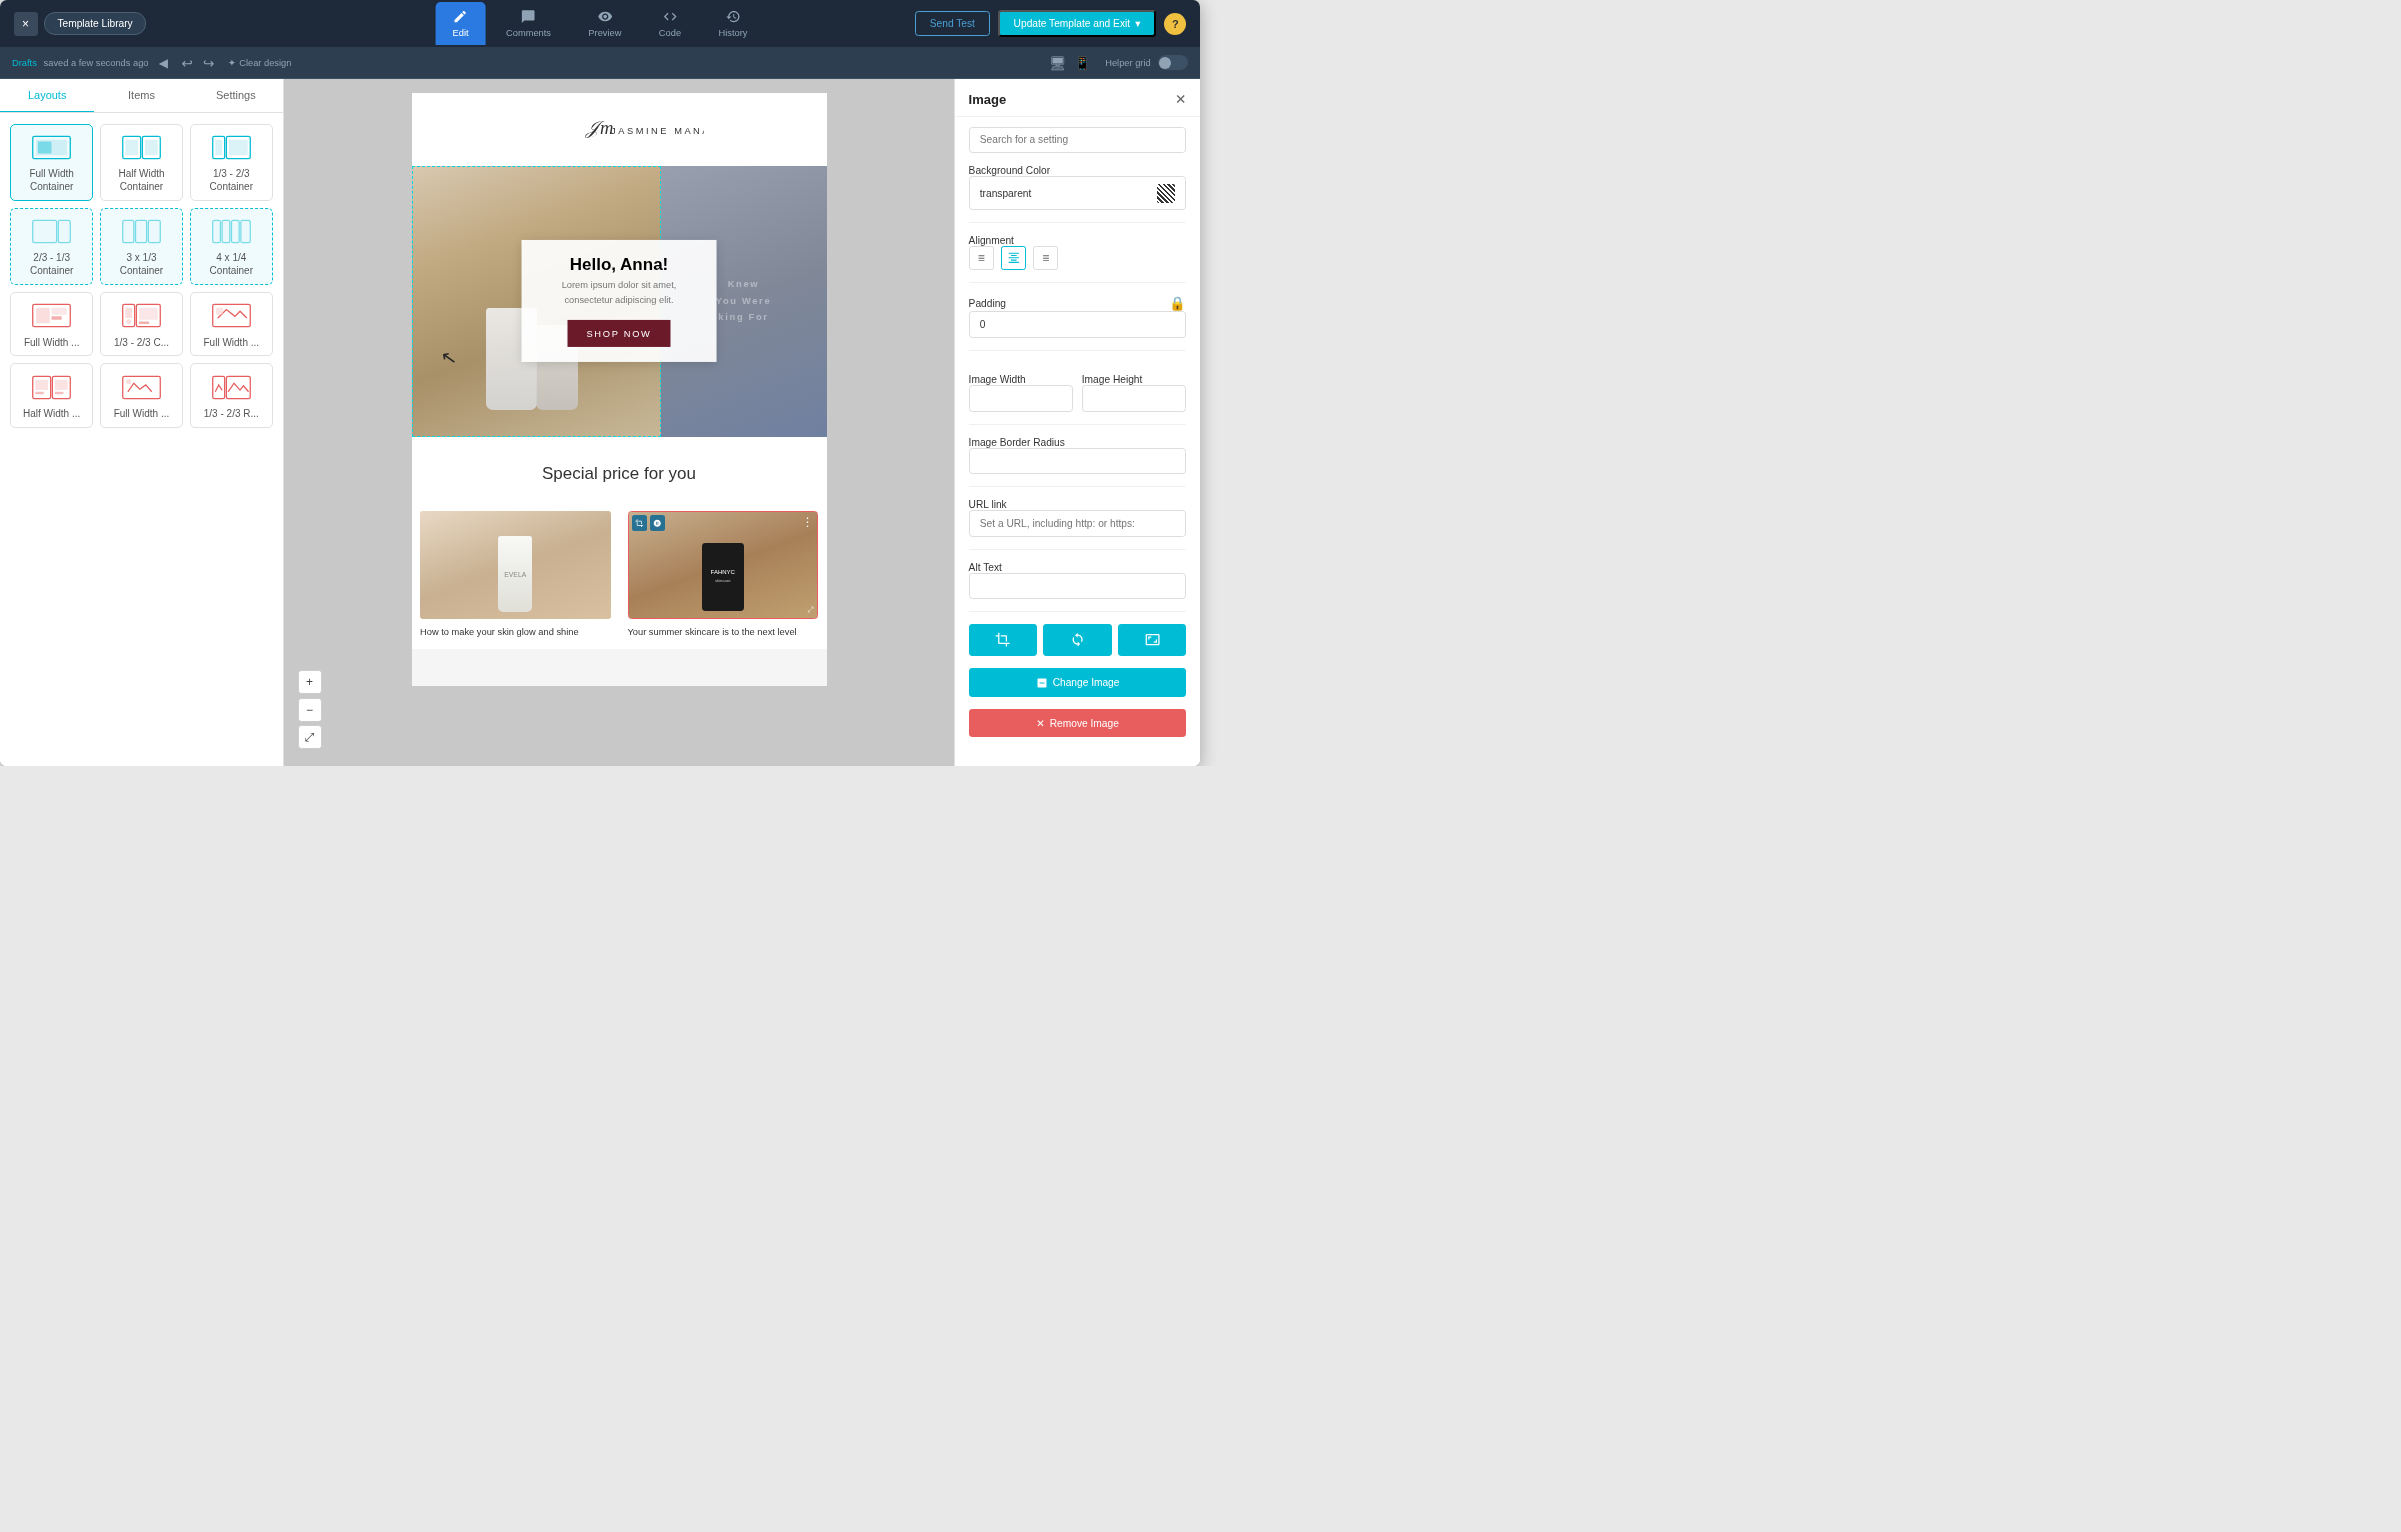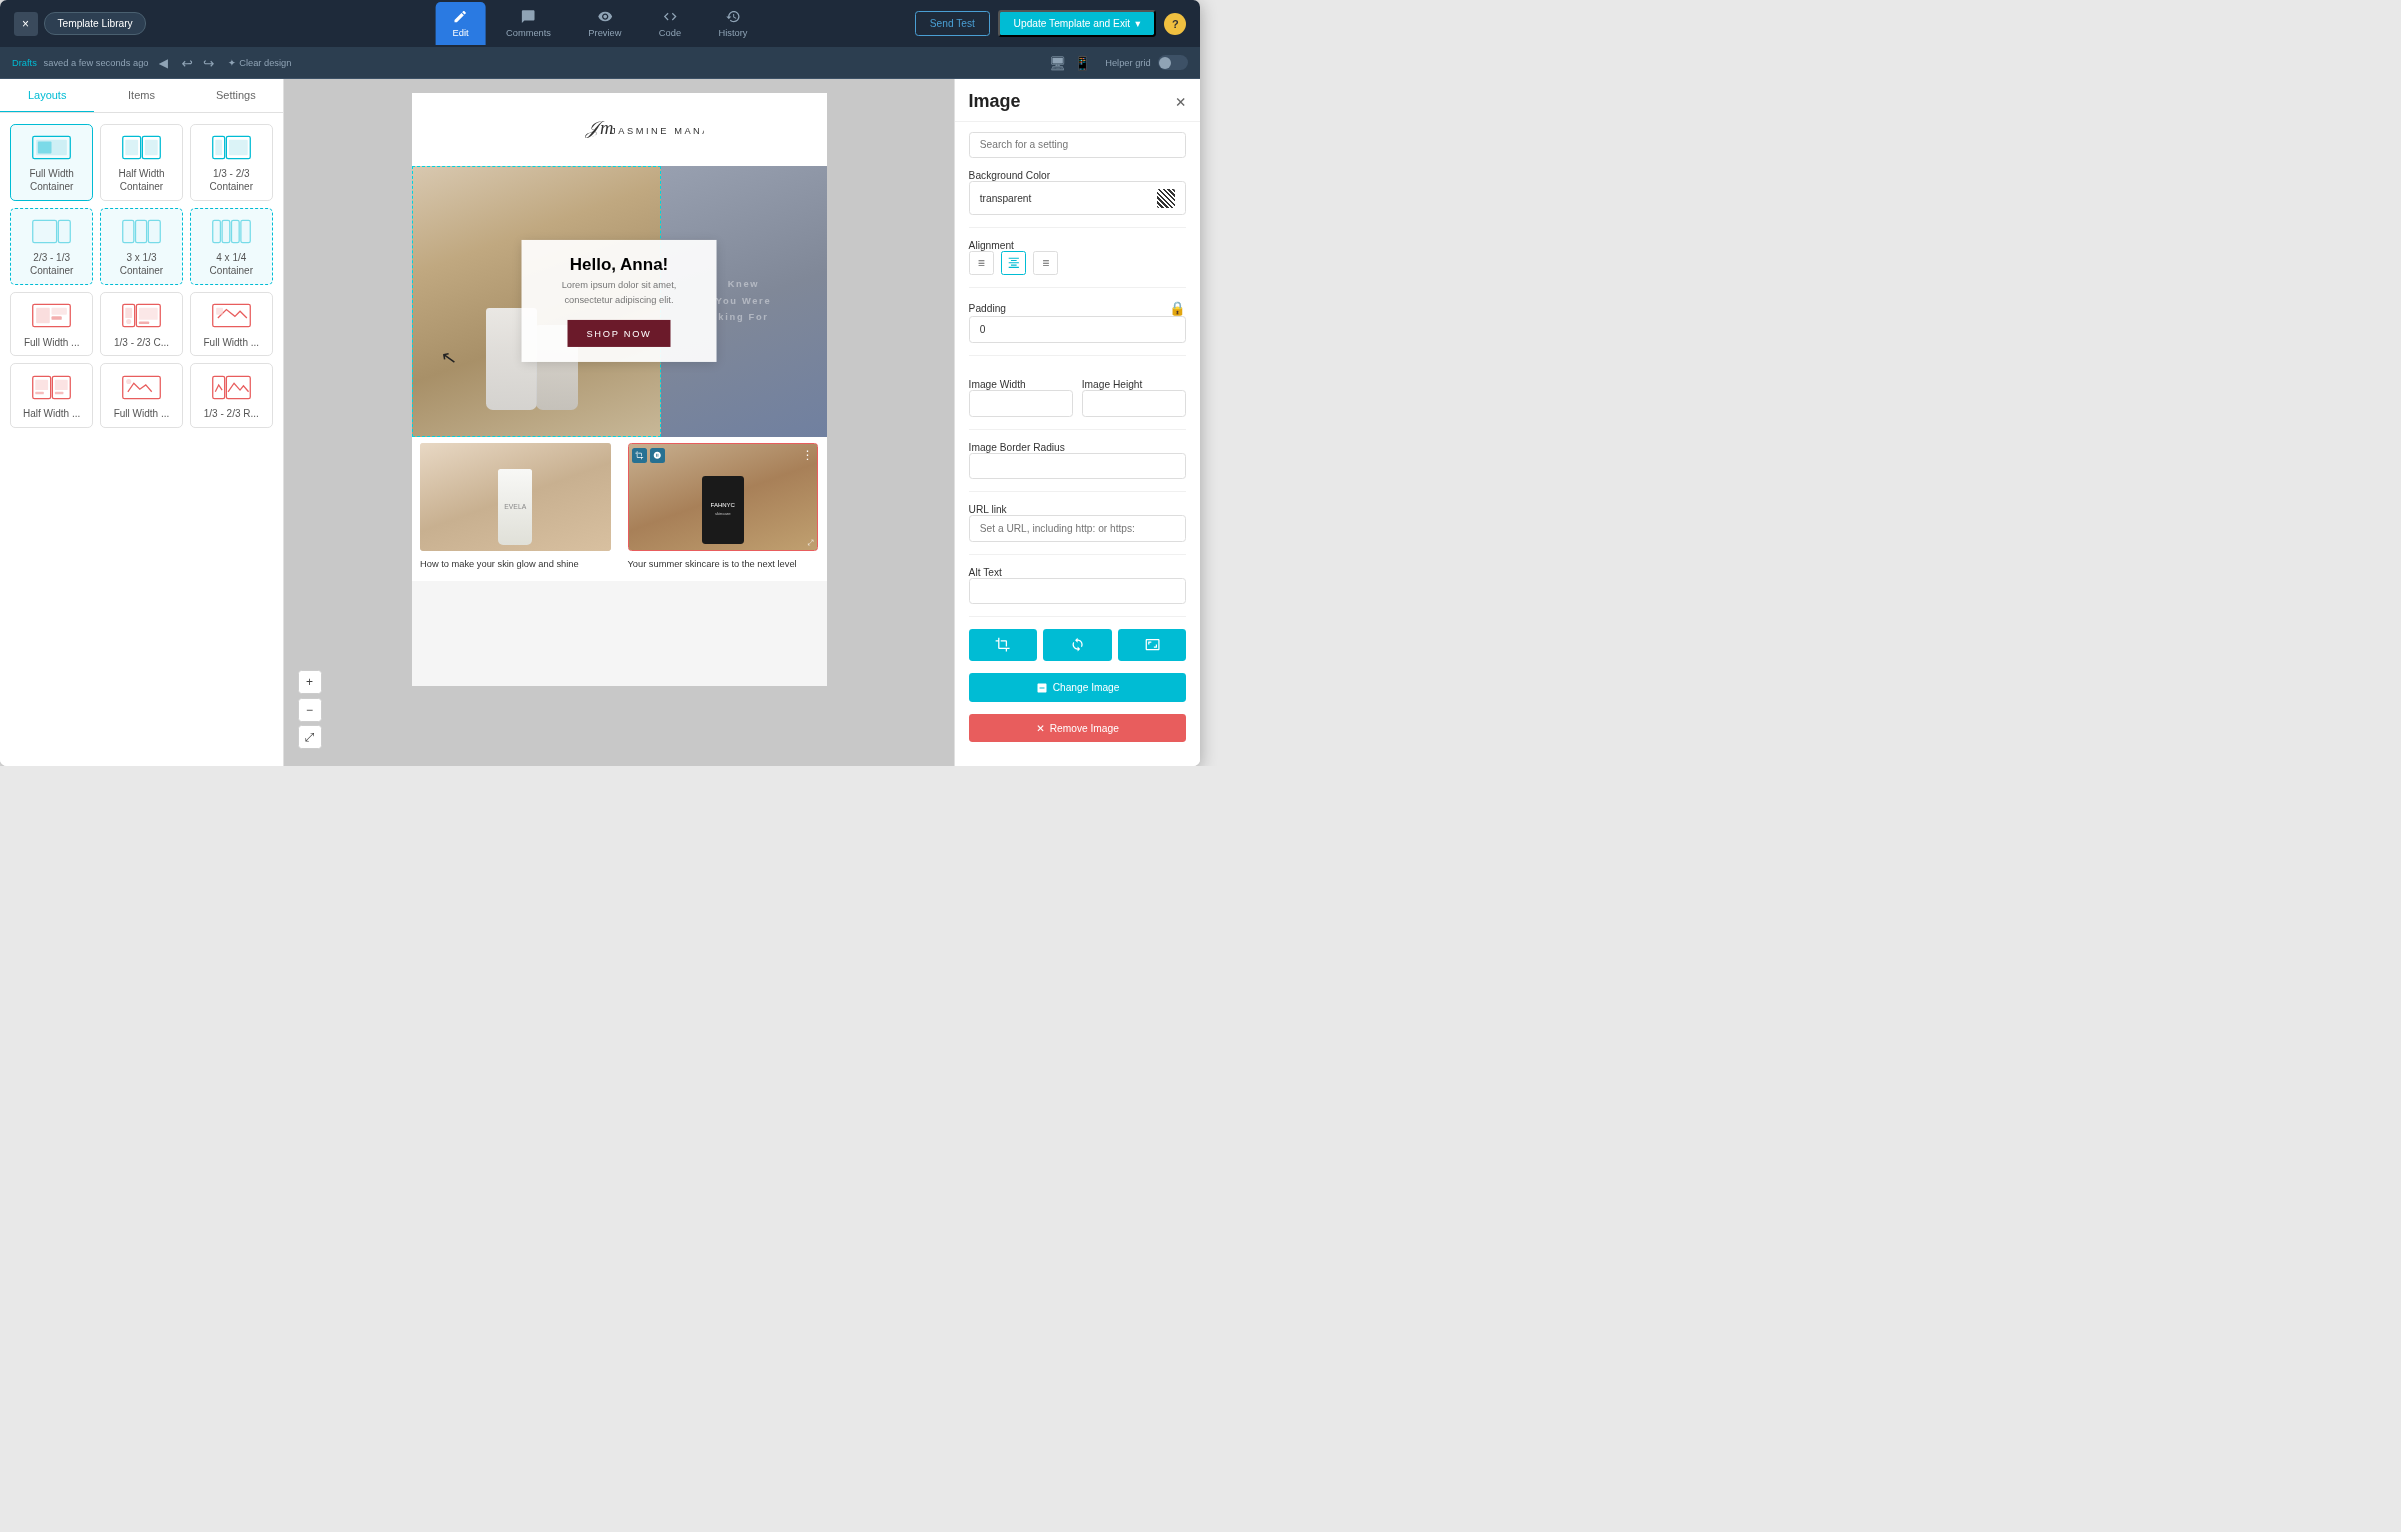--- a/index.html
+++ b/index.html
@@ -63,21 +63,21 @@
     .email-canvas { width: 415px; background: #f5f5f5; min-height: 593px; }
     .email-header { background: #fff; padding: 17px; text-align: center; }
     .email-logo { font-family: 'Georgia', serif; font-size: 18.6px; color: #333; letter-spacing: 1.7px; }
     .email-hero { position: relative; }
 
     .special-price-section { background: #fff; padding: 17px 13.6px 10.2px; text-align: center; }
 
     
     .right-panel { width: 246px; background: #fff; border-left: 0.8px solid #e0e0e0; display: flex; flex-direction: column; flex-shrink: 0; overflow-y: auto; }
     .panel-header { display: flex; align-items: center; justify-content: space-between; padding: 12px 13.6px 8.5px; border-bottom: 0.8px solid #f0f0f0; }
-    .panel-title { font-size: 18px; font-weight: 600; color: #222; }
+    .panel-title { font-size: 13px; font-weight: 600; color: #222; }
     .panel-close { cursor: pointer; color: #666; font-size: 13.6px; }
 
     .panel-body { padding: 10.2px 13.6px; display: flex; flex-direction: column; gap: 12px; }
     .panel-search { border: 0.8px solid #ddd; border-radius: 3.4px; padding: 6.8px 10.2px; font-size: 10.2px; color: #999; width: 100%; outline: none; }
 
     .field-group { display: flex; flex-direction: column; gap: 0; }
     .field-label { font-size: 10.2px; color: #333; font-weight: 500; }
     .field-input { border: 0.8px solid #ddd; border-radius: 3.4px; padding: 6.8px 10.2px; font-size: 10.2px; color: #333; display: flex; align-items: center; justify-content: space-between; }
     .field-input input { border: none; outline: none; font-size: 10.2px; color: #333; width: 100%; }
 
@@ -354,20 +354,23 @@
 
             <div style="position:absolute; top:50%; left:50%; transform:translate(-50%, -50%); background:rgba(255,255,255,0.92); padding:15.2px 18.6px; text-align:center; width:195px; box-shadow: 0 1.7px 10.2px rgba(0,0,0,0.15);">
               <div style="font-size:17px; font-weight:bold; color:#000000; margin-bottom:3px;">Hello, Anna!</div>
               <div style="font-size:9.3px; color:#777; margin-bottom:12px; line-height:1.6;">Lorem ipsum dolor sit amet, consectetur adipiscing elit.</div>
               <button style="background:#6b1a2a; color:#fff; padding:8.5px 18.6px; font-size:9.3px; letter-spacing:1.7px; border:none; cursor:pointer;">SHOP NOW</button>
             </div>
 
           </div>
         </div>
 
+        <div class="special-price-section">
+          <div style="font-size:17px; color:#333; font-weight:400; padding:10.2px 0;">Special price for you</div>
+        </div>
 
         <div style="display:flex; background:#fff;">
 
           <div style="flex:1; padding:6.8px 8.5px 10.2px;">
             <div style="width:100%; height:108px; background:linear-gradient(135deg,#e8d8c4,#d0c0a8); border-radius:3.4px; overflow:hidden; position:relative;">
               <div style="position:absolute; inset:0; background: linear-gradient(160deg, #e8d8c4 0%, #c8b090 50%, #d8c0a0 100%);"></div>
               <div style="position:absolute; bottom:6.8px; left:50%; transform:translateX(-50%); width:34px; height:76px; background:linear-gradient(180deg,#f8f8f6,#e0e0d8); border-radius:2.5px 2.5px 5.1px 5.1px; display:flex; align-items:center; justify-content:center; font-size:6.8px; color:#888;">EVELA</div>
             </div>
             <div style="font-size:9.3px; color:#333; margin-top:6.8px; font-weight:500; line-height:1.4;">How to make your skin glow and shine</div>
           </div>

